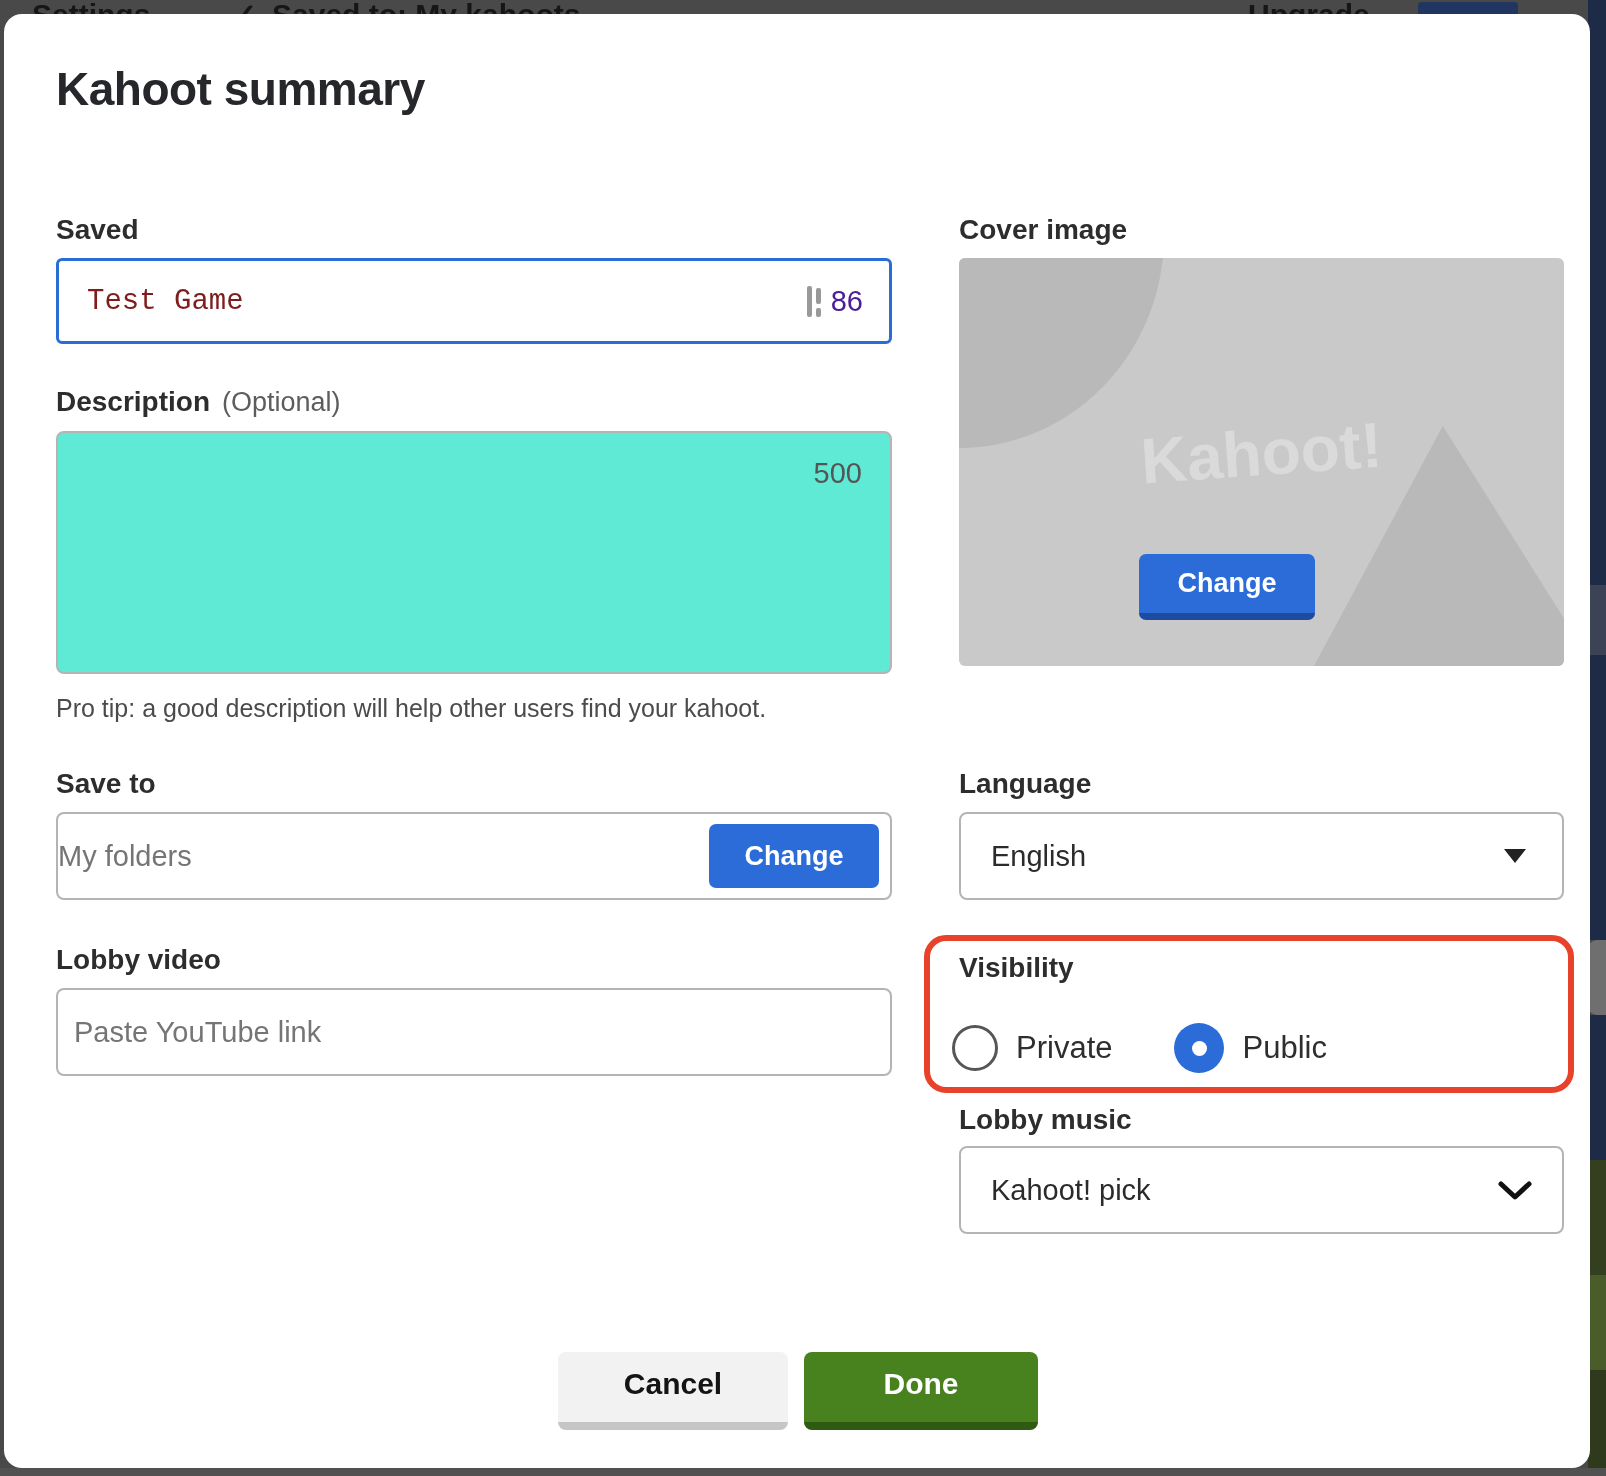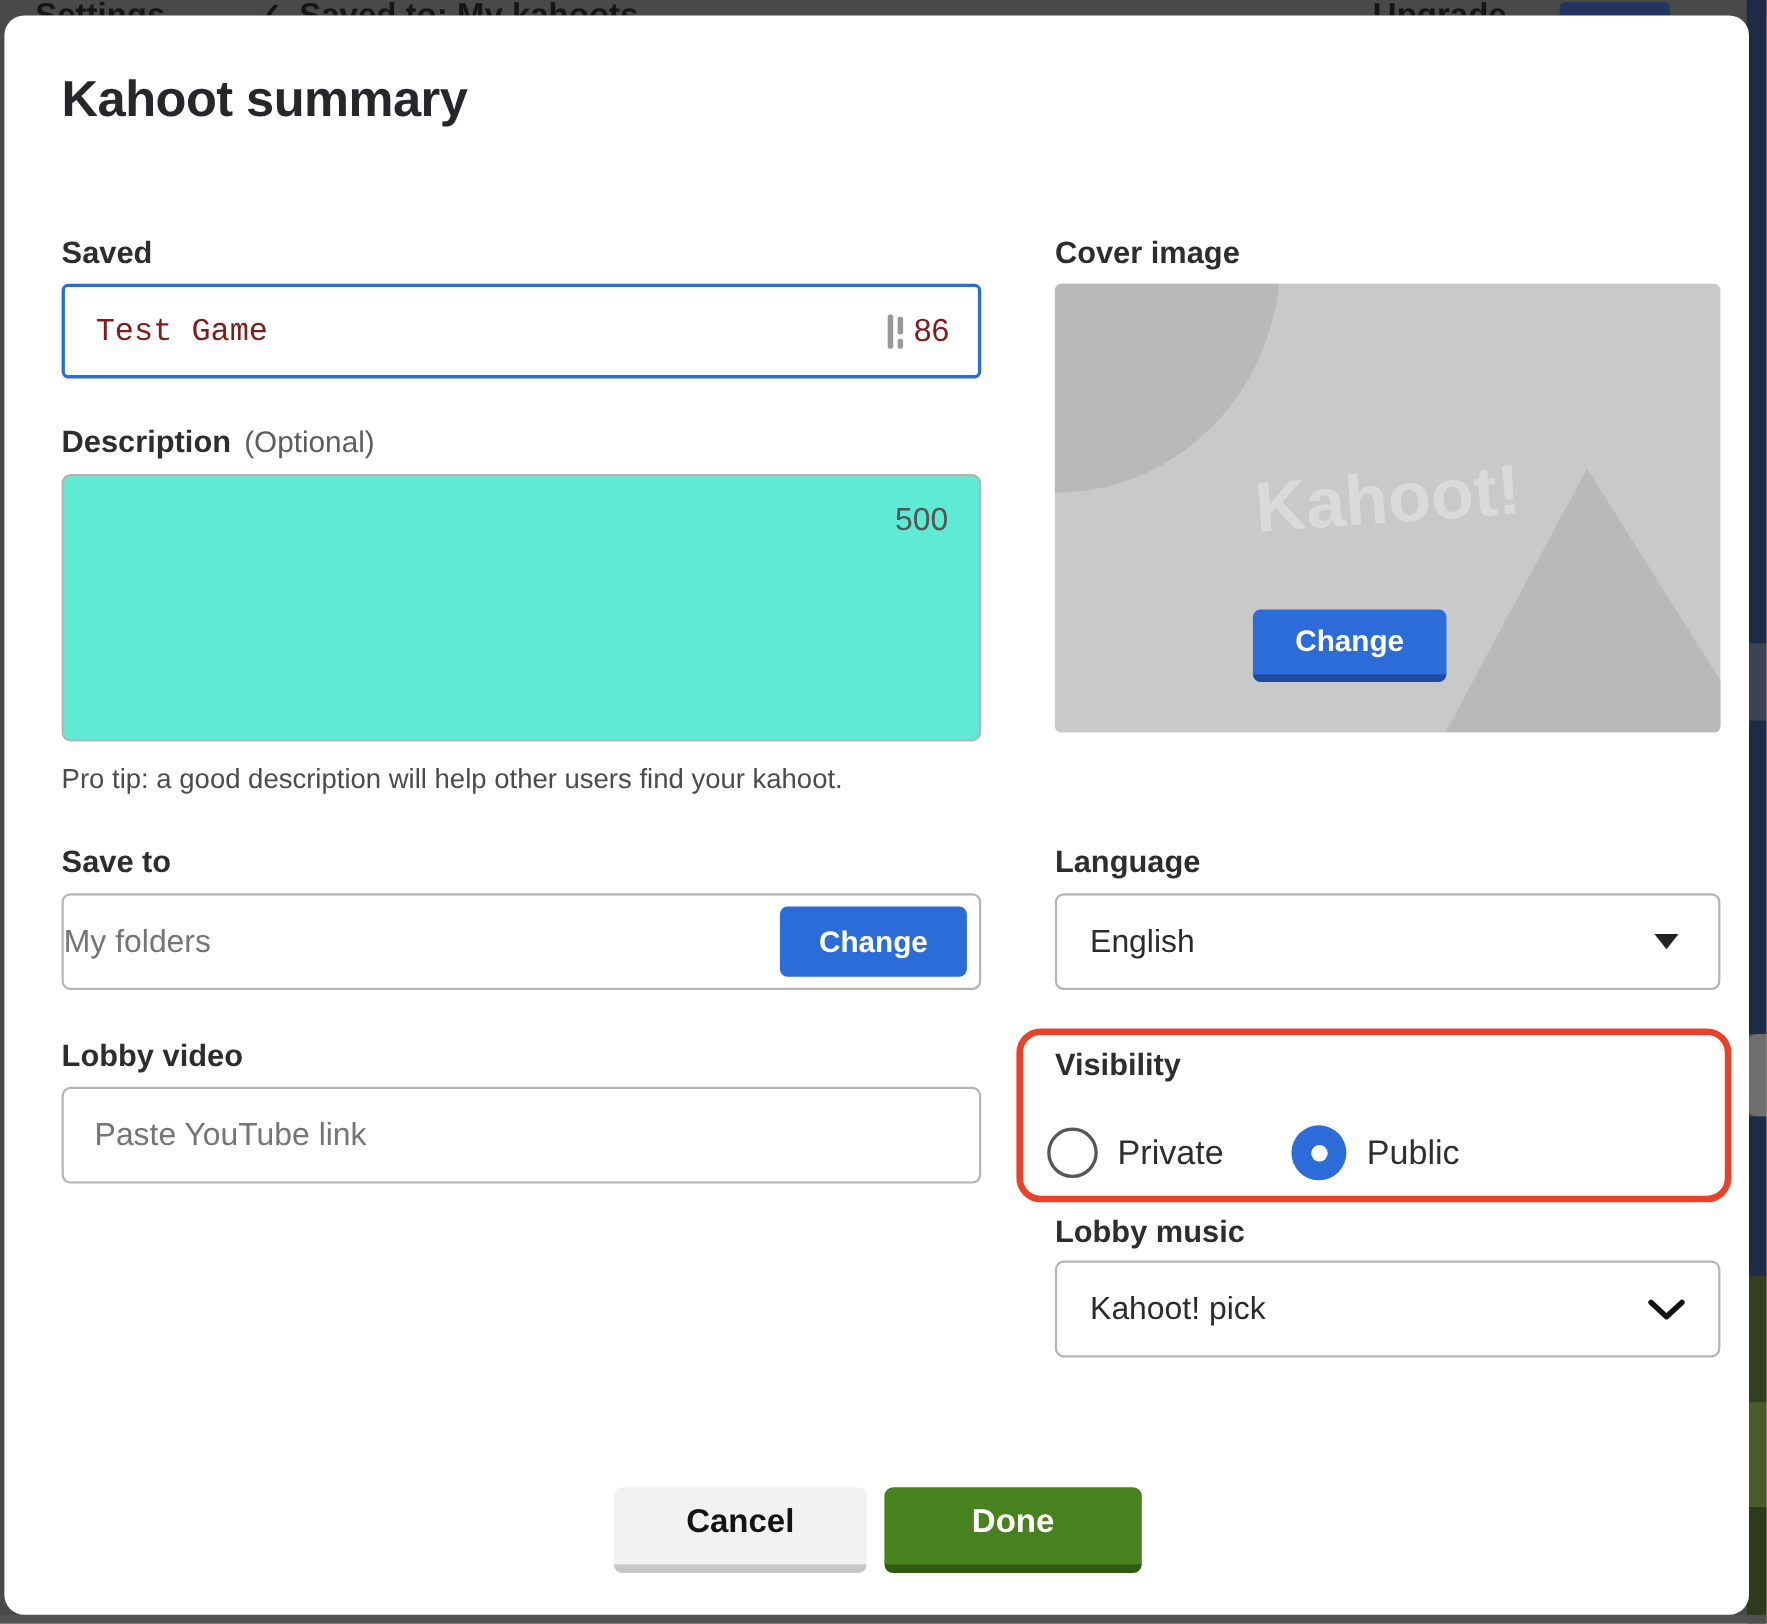--- a/index.html
+++ b/index.html
@@ -65,21 +65,21 @@
   .title-input {
     flex:1; height:100%; border:none; outline:none; background:transparent;
     font-family:Liberation Mono, monospace;
     font-size:29px; color:#7f1d1d; padding-left:28px;
   }
   .char-counter { display:flex; align-items:center; gap:10px; padding-right:26px; }
   .char-count-icon { position:relative; width:14px; height:31px; }
   .char-count-icon .bar-l  { position:absolute; left:0; top:0;  width:5px; height:31px; background:#999; border-radius:2px; }
   .char-count-icon .bar-rt { position:absolute; left:9px; top:2px; width:5px; height:16px; background:#999; border-radius:2px; }
   .char-count-icon .bar-rb { position:absolute; left:9px; top:22px; width:5px; height:9px; background:#999; border-radius:2px; }
-  .char-count-num { font-size:29px; color:#7f1d1d; }
+  .char-count-num { font-size:29px; color:#4c1d95; }
 
   .lbl-desc { left:52px; top:372px; }
   .desc-wrap {
     position:absolute; left:52px; top:417px; width:836px; height:243px;
     border:2px solid #b4b4b4; border-radius:8px; background:#5eead4;
   }
   .desc-textarea {
     width:100%; height:100%; border:none; outline:none; resize:none;
     font-family:"Liberation Sans", sans-serif; font-size:28px; color:#333;
     padding:24px 28px; background:transparent;
@@ -105,21 +105,21 @@
   }
   .saveto-change { width:170px; height:64px; margin-right:11px; }
 
   .lbl-lobbyvideo { left:52px; top:930px; }
   .lv-field {
     position:absolute; left:52px; top:974px; width:836px; height:88px;
     border:2px solid #b4b4b4; border-radius:8px; background:#fff;
   }
   .lv-input {
     width:100%; height:100%; border:none; outline:none; background:transparent;
-    font-family:"Liberation Sans", sans-serif; font-size:29px; color:#333; padding-left:28px;
+    font-family:"Liberation Sans", sans-serif; font-size:29px; color:#333; padding-left:16px;
   }
   .lv-input::placeholder { color:#757575; opacity:1; }
 
   
   .lbl-cover { left:955px; top:200px; }
   .cover-box {
     position:absolute; left:955px; top:244px; width:605px; height:408px;
     background:#c9c9c9; border-radius:6px; overflow:hidden;
   }
   .cover-circle {

